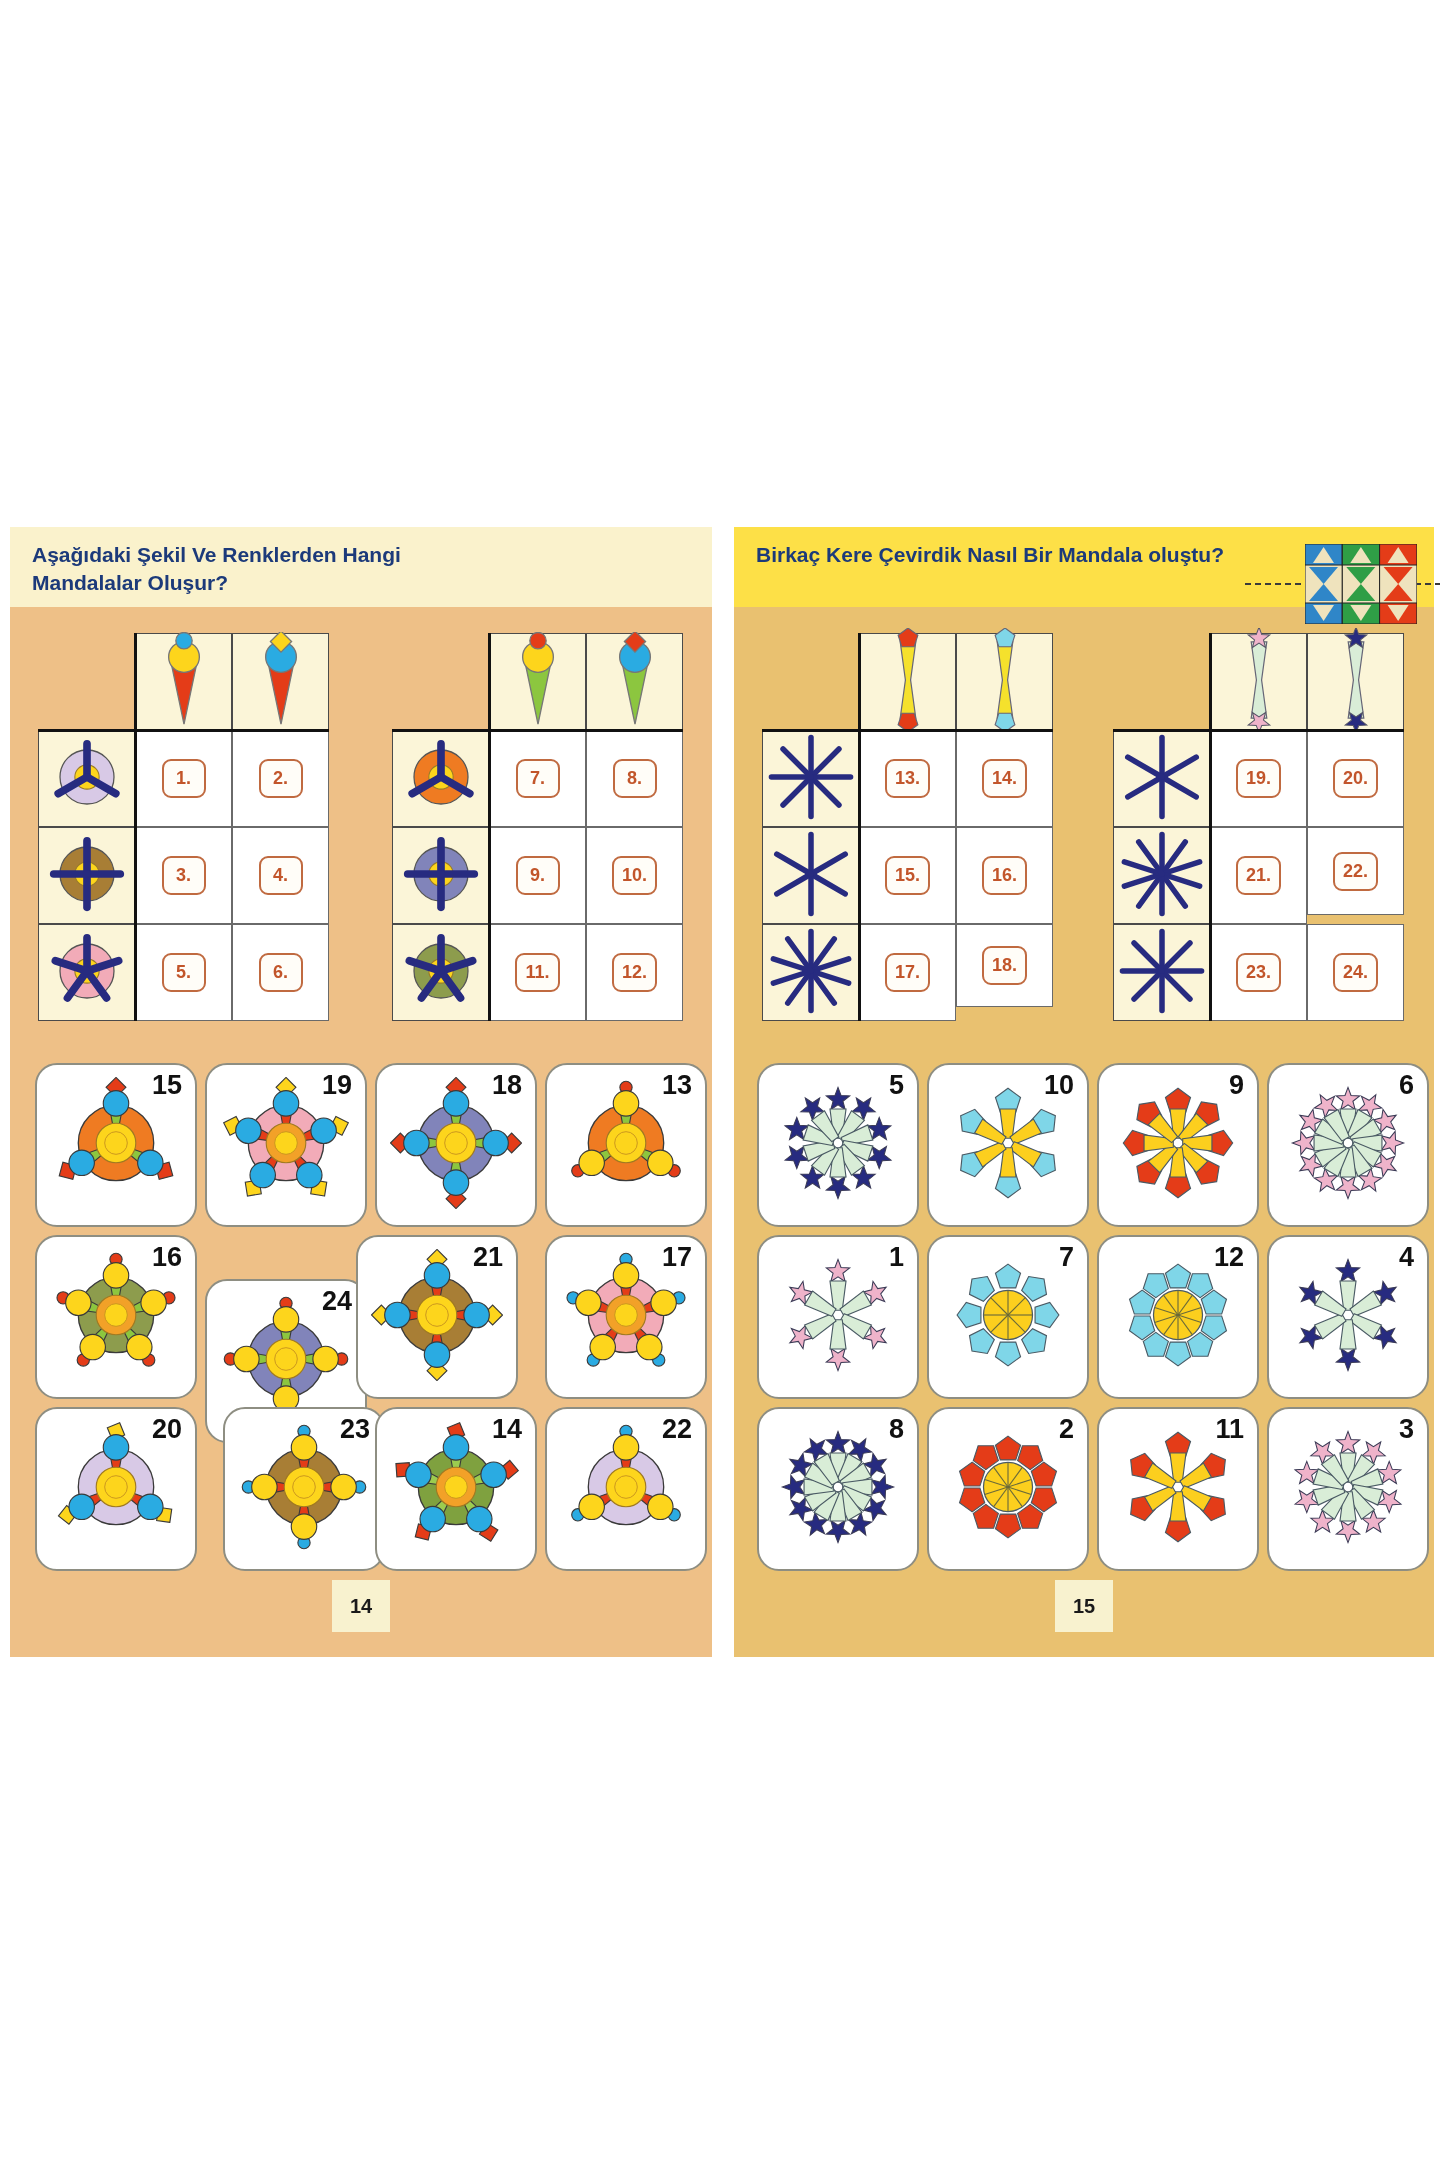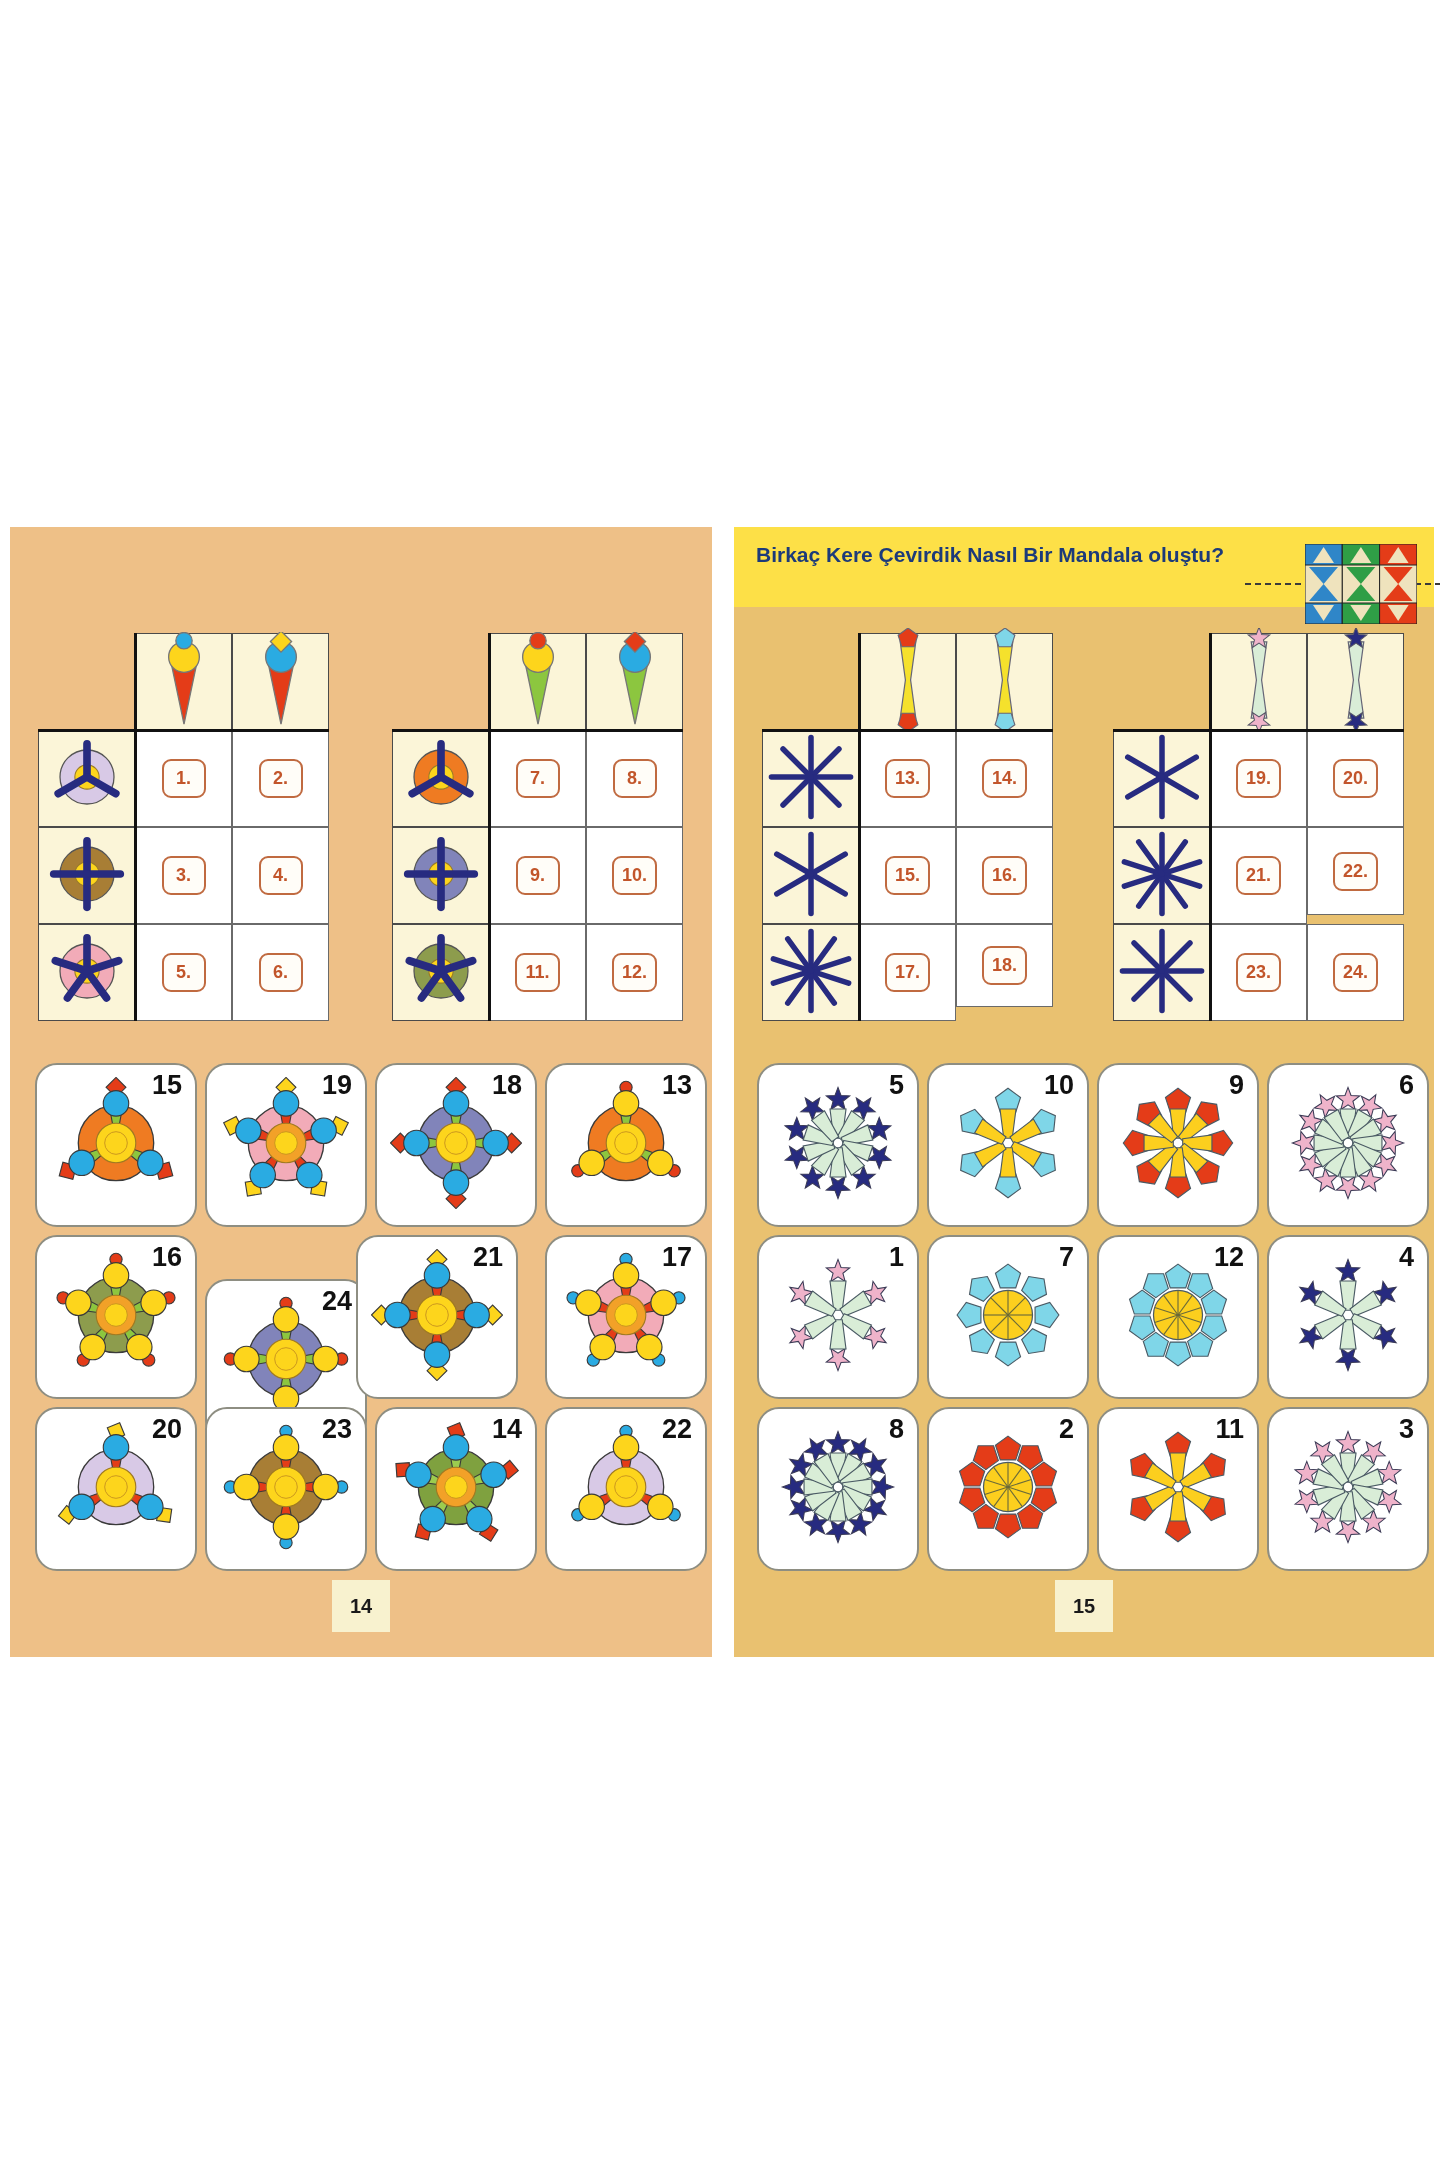--- a/index.html
+++ b/index.html
@@ -21,20 +21,26 @@
   .pagenum{position:absolute;left:50%;transform:translateX(-50%);top:1053px;width:58px;height:52px;
            display:flex;align-items:center;justify-content:center;font-weight:bold;font-size:20px;color:#1a1a1a;}
   .logo{position:absolute;}
   .dashline{position:absolute;border-top:2px dashed #3a3a3a;}
 </style>
 </head>
 <body>
 
 <div id="root">
     <div class="page" style="left: 10px; width: 702px; background: rgb(238, 192, 135);">
+      <div class="band" style="background: rgb(250, 242, 204);">
+        <div class="title" style="color: rgb(28, 58, 122);">
+          <div>Aşağıdaki Şekil Ve Renklerden Hangi</div>
+          <div>Mandalalar Oluşur?</div>
+        </div>
+      </div>
       <div class="tbl" style="left: 28px; top: 106px; width: 291px; height: 388px;">
         <div class="cell cream" style="left: 97px; top: 0px; width: 97px; height: 97px; background: rgb(251, 245, 216);">
           <div><svg width="58" height="96" viewBox="0 0 60 100">
               <polygon points="17,34 43,34 30,96" fill="#e43c18" stroke="#777" stroke-width="1.4"></polygon>
               <circle cx="30" cy="26" r="16" fill="#fdd51c" stroke="#777" stroke-width="1.4"></circle>
               <circle cx="30" cy="9" r="8.5" fill="#2aabe2" stroke="#777" stroke-width="1.4"></circle>
             </svg></div>
         </div>
         <div class="cell cream" style="left: 194px; top: 0px; width: 97px; height: 97px; background: rgb(251, 245, 216);">
           <div><svg width="58" height="96" viewBox="0 0 60 100">
@@ -333,21 +339,21 @@
             <circle cx="70" cy="70" r="21" fill="#fdd51c" stroke="#a07a22" stroke-width="1.2"></circle>
             <circle cx="70" cy="70" r="12" fill="#fdd51c" stroke="#c8941f" stroke-width="1"></circle>
             <polygon points="73.9,1.8 79.2,14.9 66.1,20.2 60.8,7.1" fill="#fdd51c" stroke="#3a3a3a" stroke-width="1.2"></polygon>
             <polygon points="127.1,107.5 113.1,105.5 115.1,91.5 129.1,93.5" fill="#fdd51c" stroke="#3a3a3a" stroke-width="1.2"></polygon>
             <polygon points="9.0,100.7 17.7,89.6 28.8,98.3 20.1,109.4" fill="#fdd51c" stroke="#3a3a3a" stroke-width="1.2"></polygon>
             <circle cx="70.0" cy="28.0" r="13.5" fill="#2aabe2" stroke="#3a3a3a" stroke-width="1.2"></circle>
             <circle cx="106.4" cy="91.0" r="13.5" fill="#2aabe2" stroke="#3a3a3a" stroke-width="1.2"></circle>
             <circle cx="33.6" cy="91.0" r="13.5" fill="#2aabe2" stroke="#3a3a3a" stroke-width="1.2"></circle>
           </svg></div>
       </div>
-      <div class="card" style="left: 195px; top: 880px;">
+      <div class="card" style="left: 213px; top: 880px;">
         <div class="cardnum">23</div>
         <div class="cardsvg"><svg width="132" height="132" viewBox="0 0 140 140">
             <circle cx="70" cy="70" r="40" fill="#a87e35" stroke="#3a3a3a" stroke-width="1.4"></circle>
             <polygon points="70,70 62.7,29.7 77.3,29.7" fill="#e43c18" stroke="#3a3a3a" stroke-width="1.2"></polygon>
             <polygon points="70,70 110.3,62.7 110.3,77.3" fill="#e43c18" stroke="#3a3a3a" stroke-width="1.2"></polygon>
             <polygon points="70,70 77.3,110.3 62.7,110.3" fill="#e43c18" stroke="#3a3a3a" stroke-width="1.2"></polygon>
             <polygon points="70,70 29.7,77.3 29.7,62.7" fill="#e43c18" stroke="#3a3a3a" stroke-width="1.2"></polygon>
             <circle cx="70" cy="70" r="21" fill="#fdd51c" stroke="#a07a22" stroke-width="1.2"></circle>
             <circle cx="70" cy="70" r="12" fill="#fdd51c" stroke="#c8941f" stroke-width="1"></circle>
             <circle cx="70.0" cy="11.0" r="6.5" fill="#2aabe2" stroke="#3a3a3a" stroke-width="1.2"></circle>

